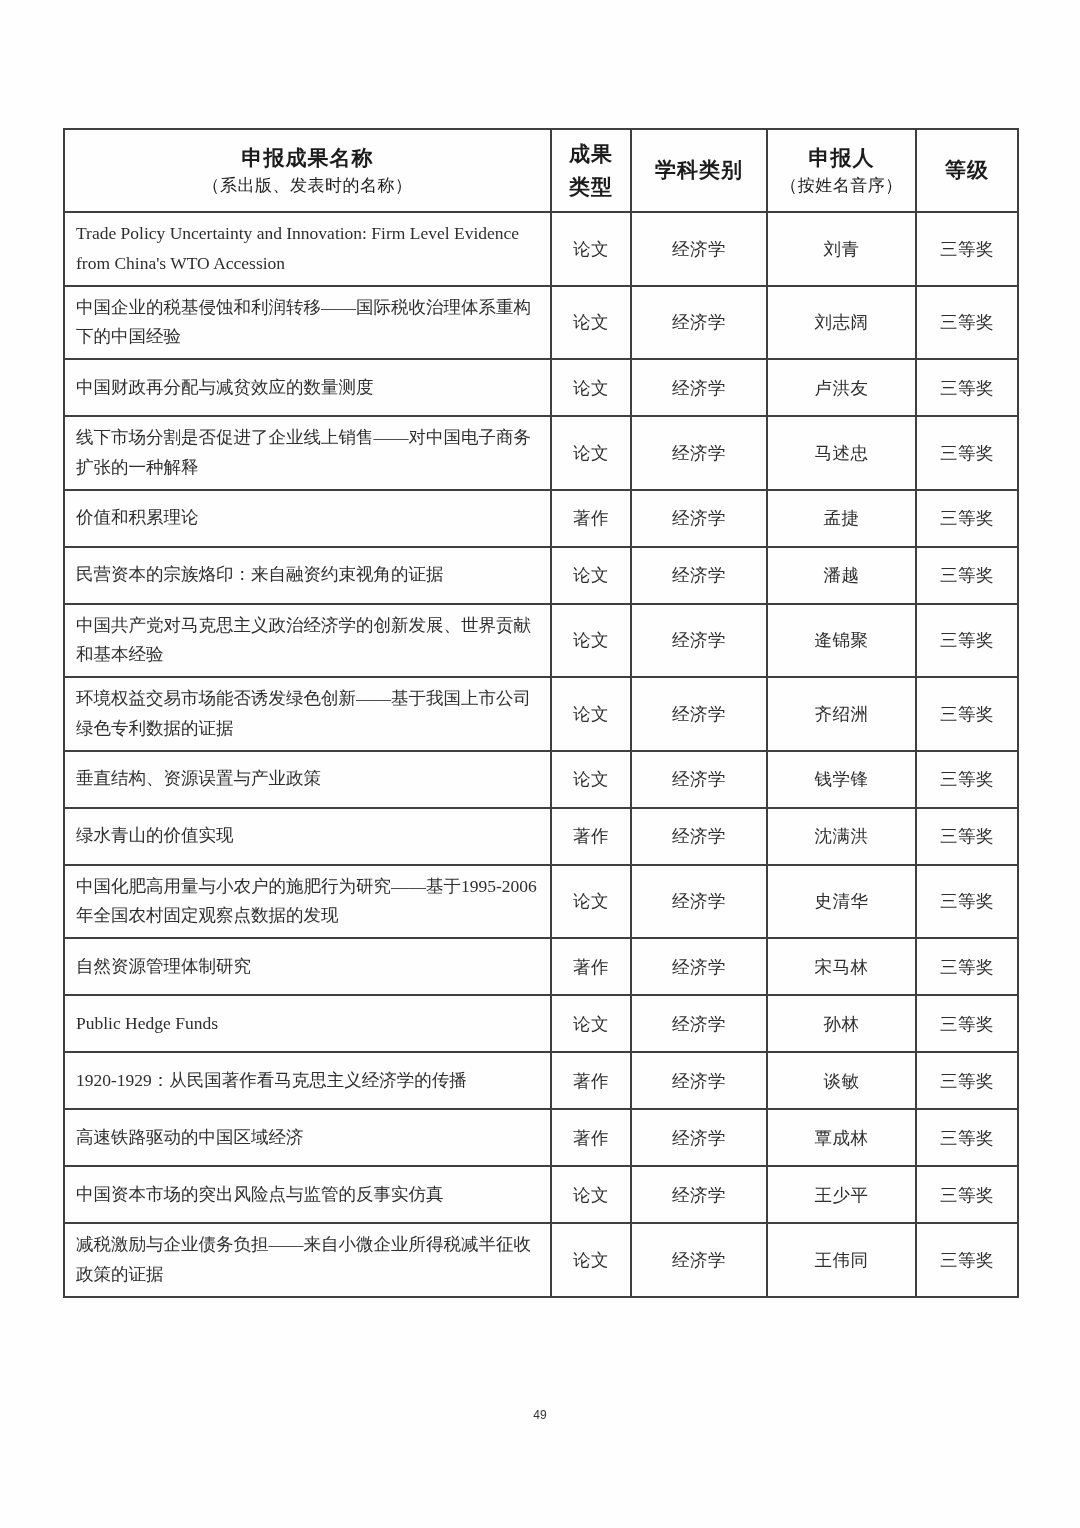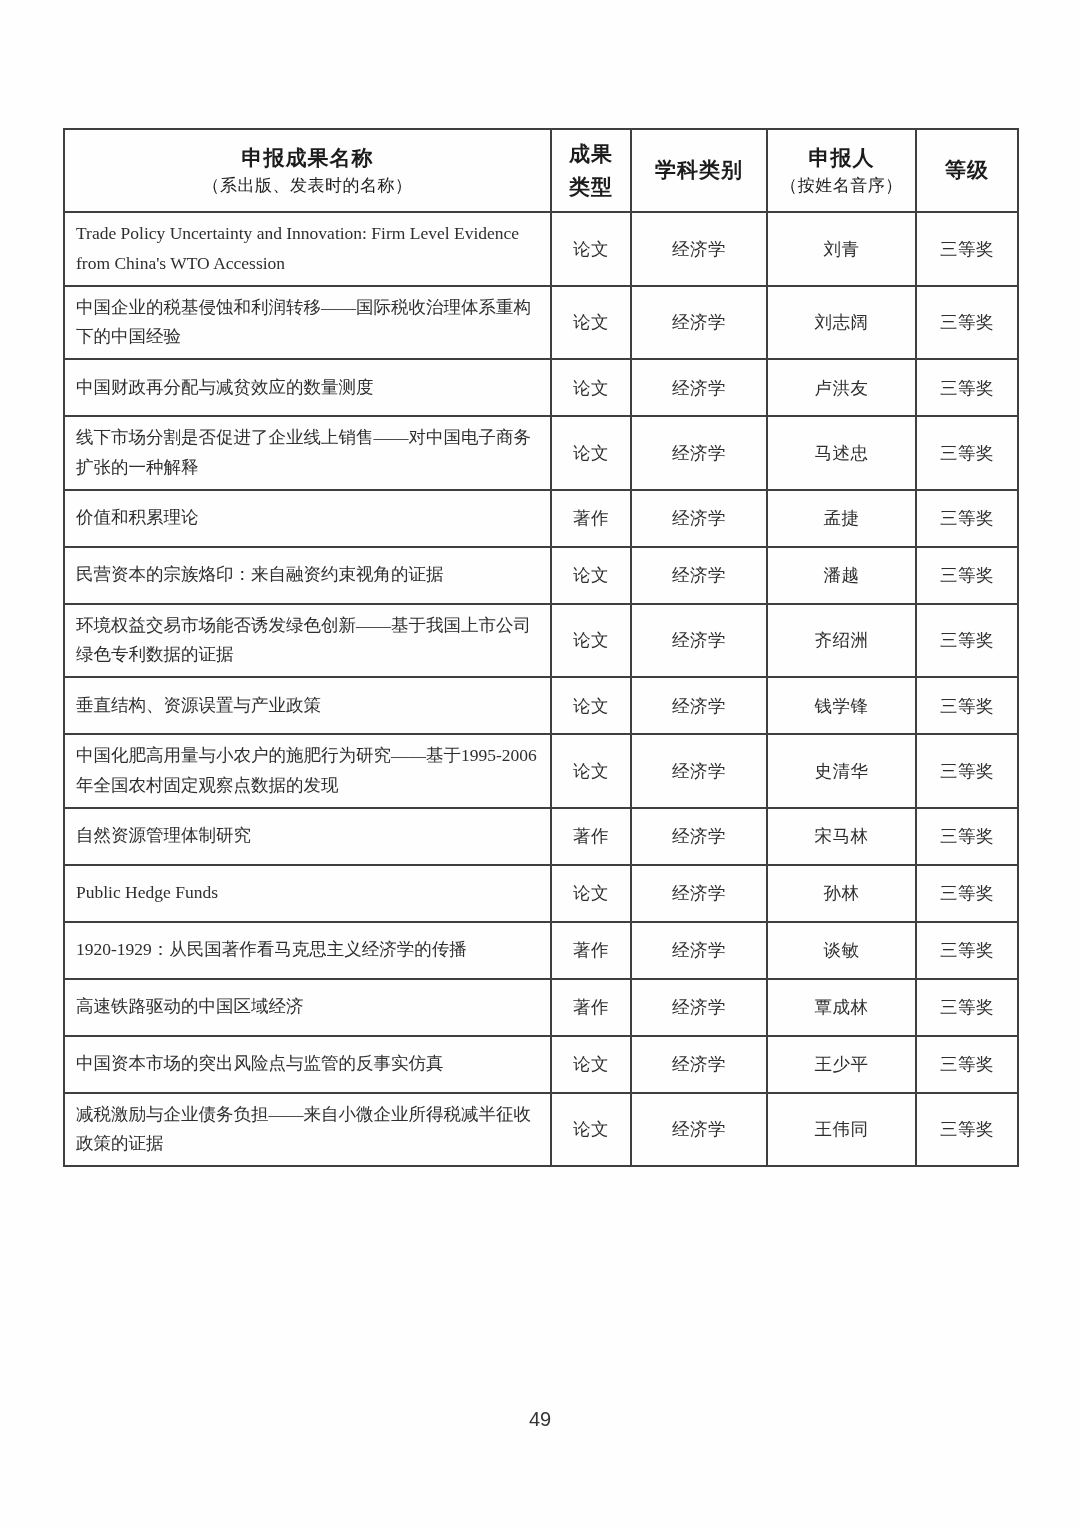--- a/index.html
+++ b/index.html
@@ -80,21 +80,21 @@
     text-align: center;
     letter-spacing: 0.5px;
   }
 
   .page-number {
     position: absolute;
     top: 1408px;
     left: 0;
     width: 1080px;
     text-align: center;
-    font-size: 20px;
+    font-size: 12px;
     color: #333333;
     font-family: "Liberation Sans", "DejaVu Sans", sans-serif;
   }
 </style>
 </head>
 <body>
 
 <div class="page">
 
   <table class="awards">
@@ -163,31 +163,45 @@
           <td class="c-center">三等奖</td>
         </tr>
         <tr>
           <td class="c-name">民营资本的宗族烙印：来自融资约束视角的证据</td>
           <td class="c-center">论文</td>
           <td class="c-center">经济学</td>
           <td class="c-center">潘越</td>
           <td class="c-center">三等奖</td>
         </tr>
         <tr>
+          <td class="c-name">中国共产党对马克思主义政治经济学的创新发展、世界贡献和基本经验</td>
+          <td class="c-center">论文</td>
+          <td class="c-center">经济学</td>
+          <td class="c-center">逄锦聚</td>
+          <td class="c-center">三等奖</td>
+        </tr>
+        <tr>
           <td class="c-name">环境权益交易市场能否诱发绿色创新——基于我国上市公司绿色专利数据的证据</td>
           <td class="c-center">论文</td>
           <td class="c-center">经济学</td>
           <td class="c-center">齐绍洲</td>
           <td class="c-center">三等奖</td>
         </tr>
         <tr>
           <td class="c-name">垂直结构、资源误置与产业政策</td>
           <td class="c-center">论文</td>
           <td class="c-center">经济学</td>
           <td class="c-center">钱学锋</td>
+          <td class="c-center">三等奖</td>
+        </tr>
+        <tr>
+          <td class="c-name">绿水青山的价值实现</td>
+          <td class="c-center">著作</td>
+          <td class="c-center">经济学</td>
+          <td class="c-center">沈满洪</td>
           <td class="c-center">三等奖</td>
         </tr>
         <tr>
           <td class="c-name">中国化肥高用量与小农户的施肥行为研究——基于1995-2006年全国农村固定观察点数据的发现</td>
           <td class="c-center">论文</td>
           <td class="c-center">经济学</td>
           <td class="c-center">史清华</td>
           <td class="c-center">三等奖</td>
         </tr>
         <tr>

